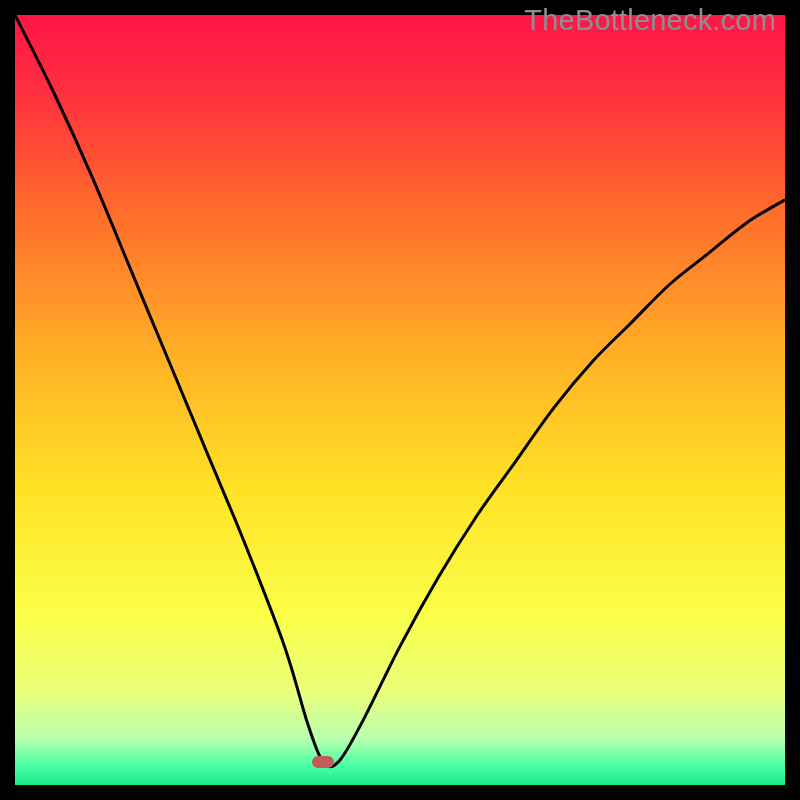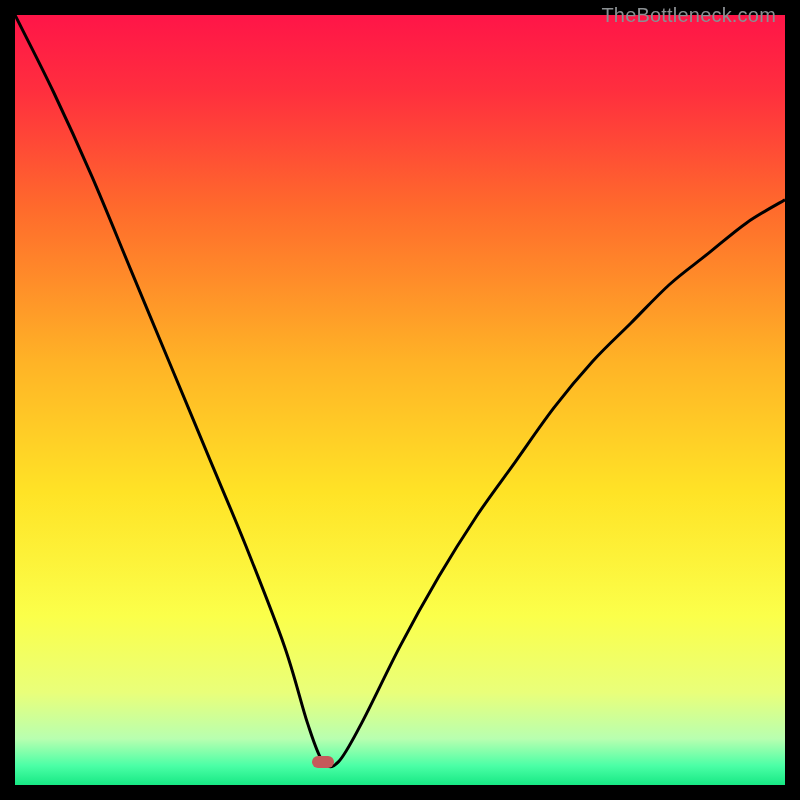--- a/index.html
+++ b/index.html
@@ -24,21 +24,21 @@
     left: 0;
     top: 0;
     width: 770px;
     height: 770px;
   }
   .watermark {
     position: absolute;
     top: 4px;
     right: 24px;
     color: #8a8f92;
-    font-size: 20px;
+    font-size: 29px;
     font-weight: 500;
     letter-spacing: 0.2px;
   }
   svg {
     display: block;
   }
   .marker {
     position: absolute;
     width: 22px;
     height: 12px;

